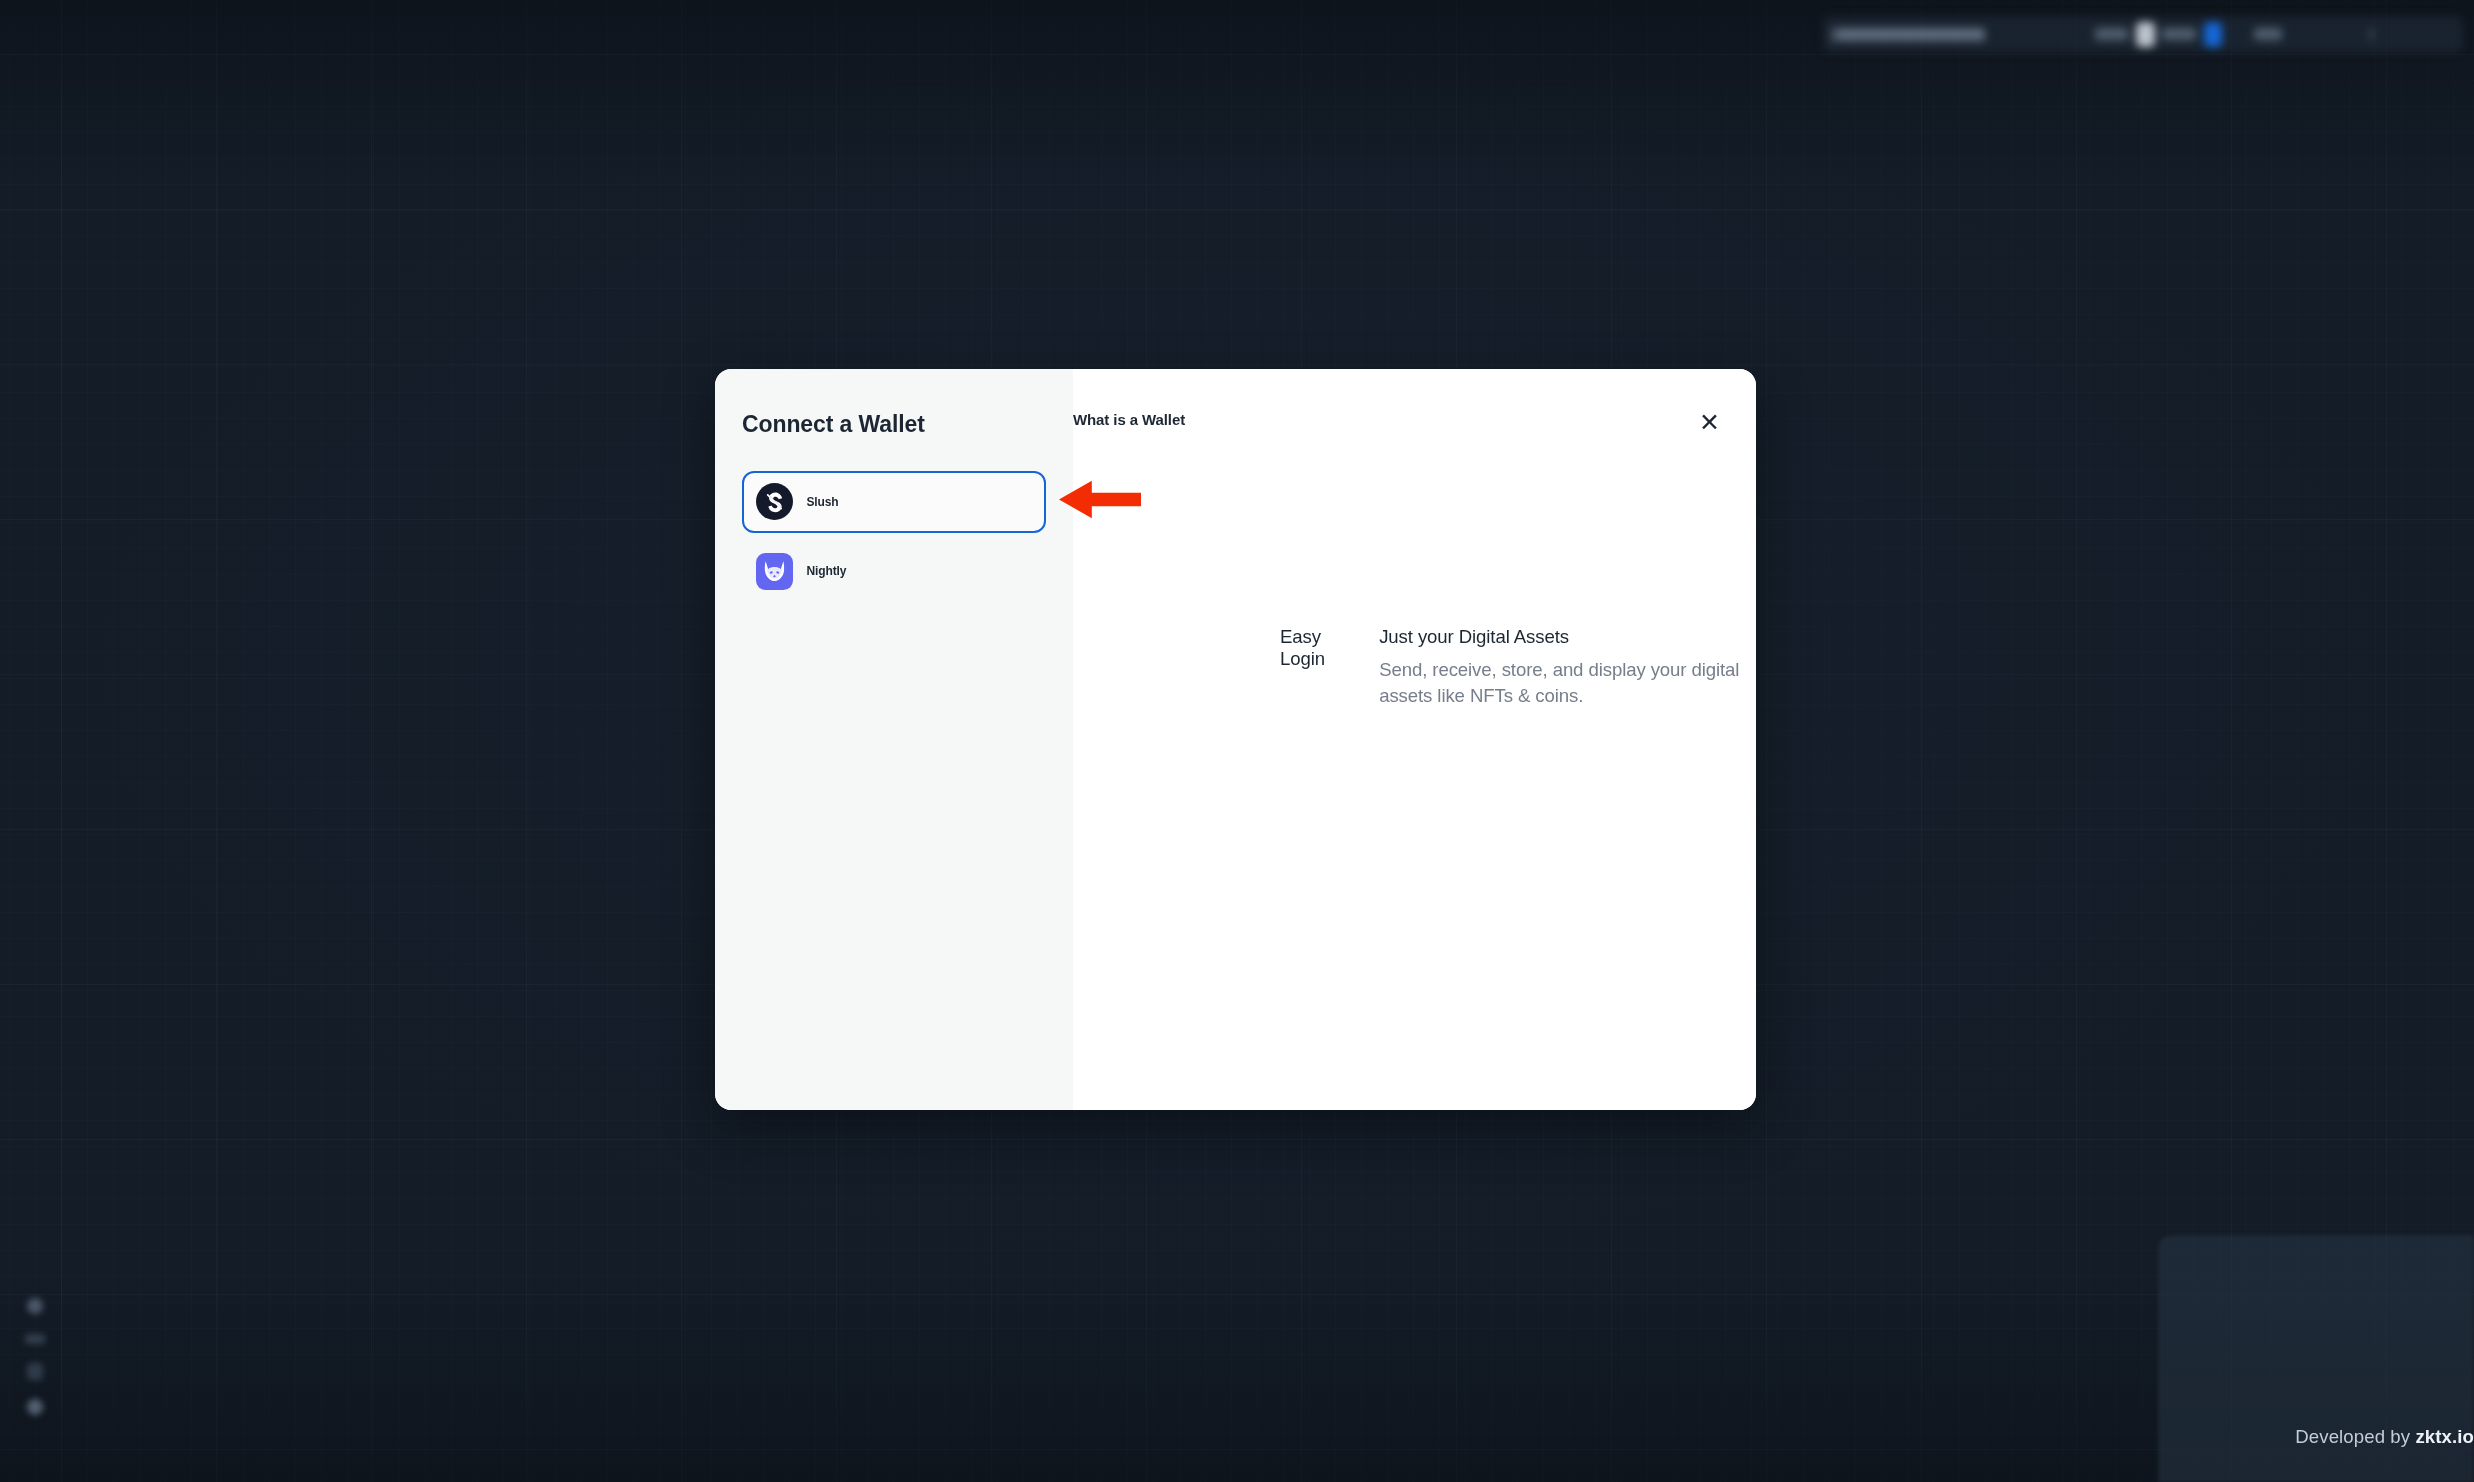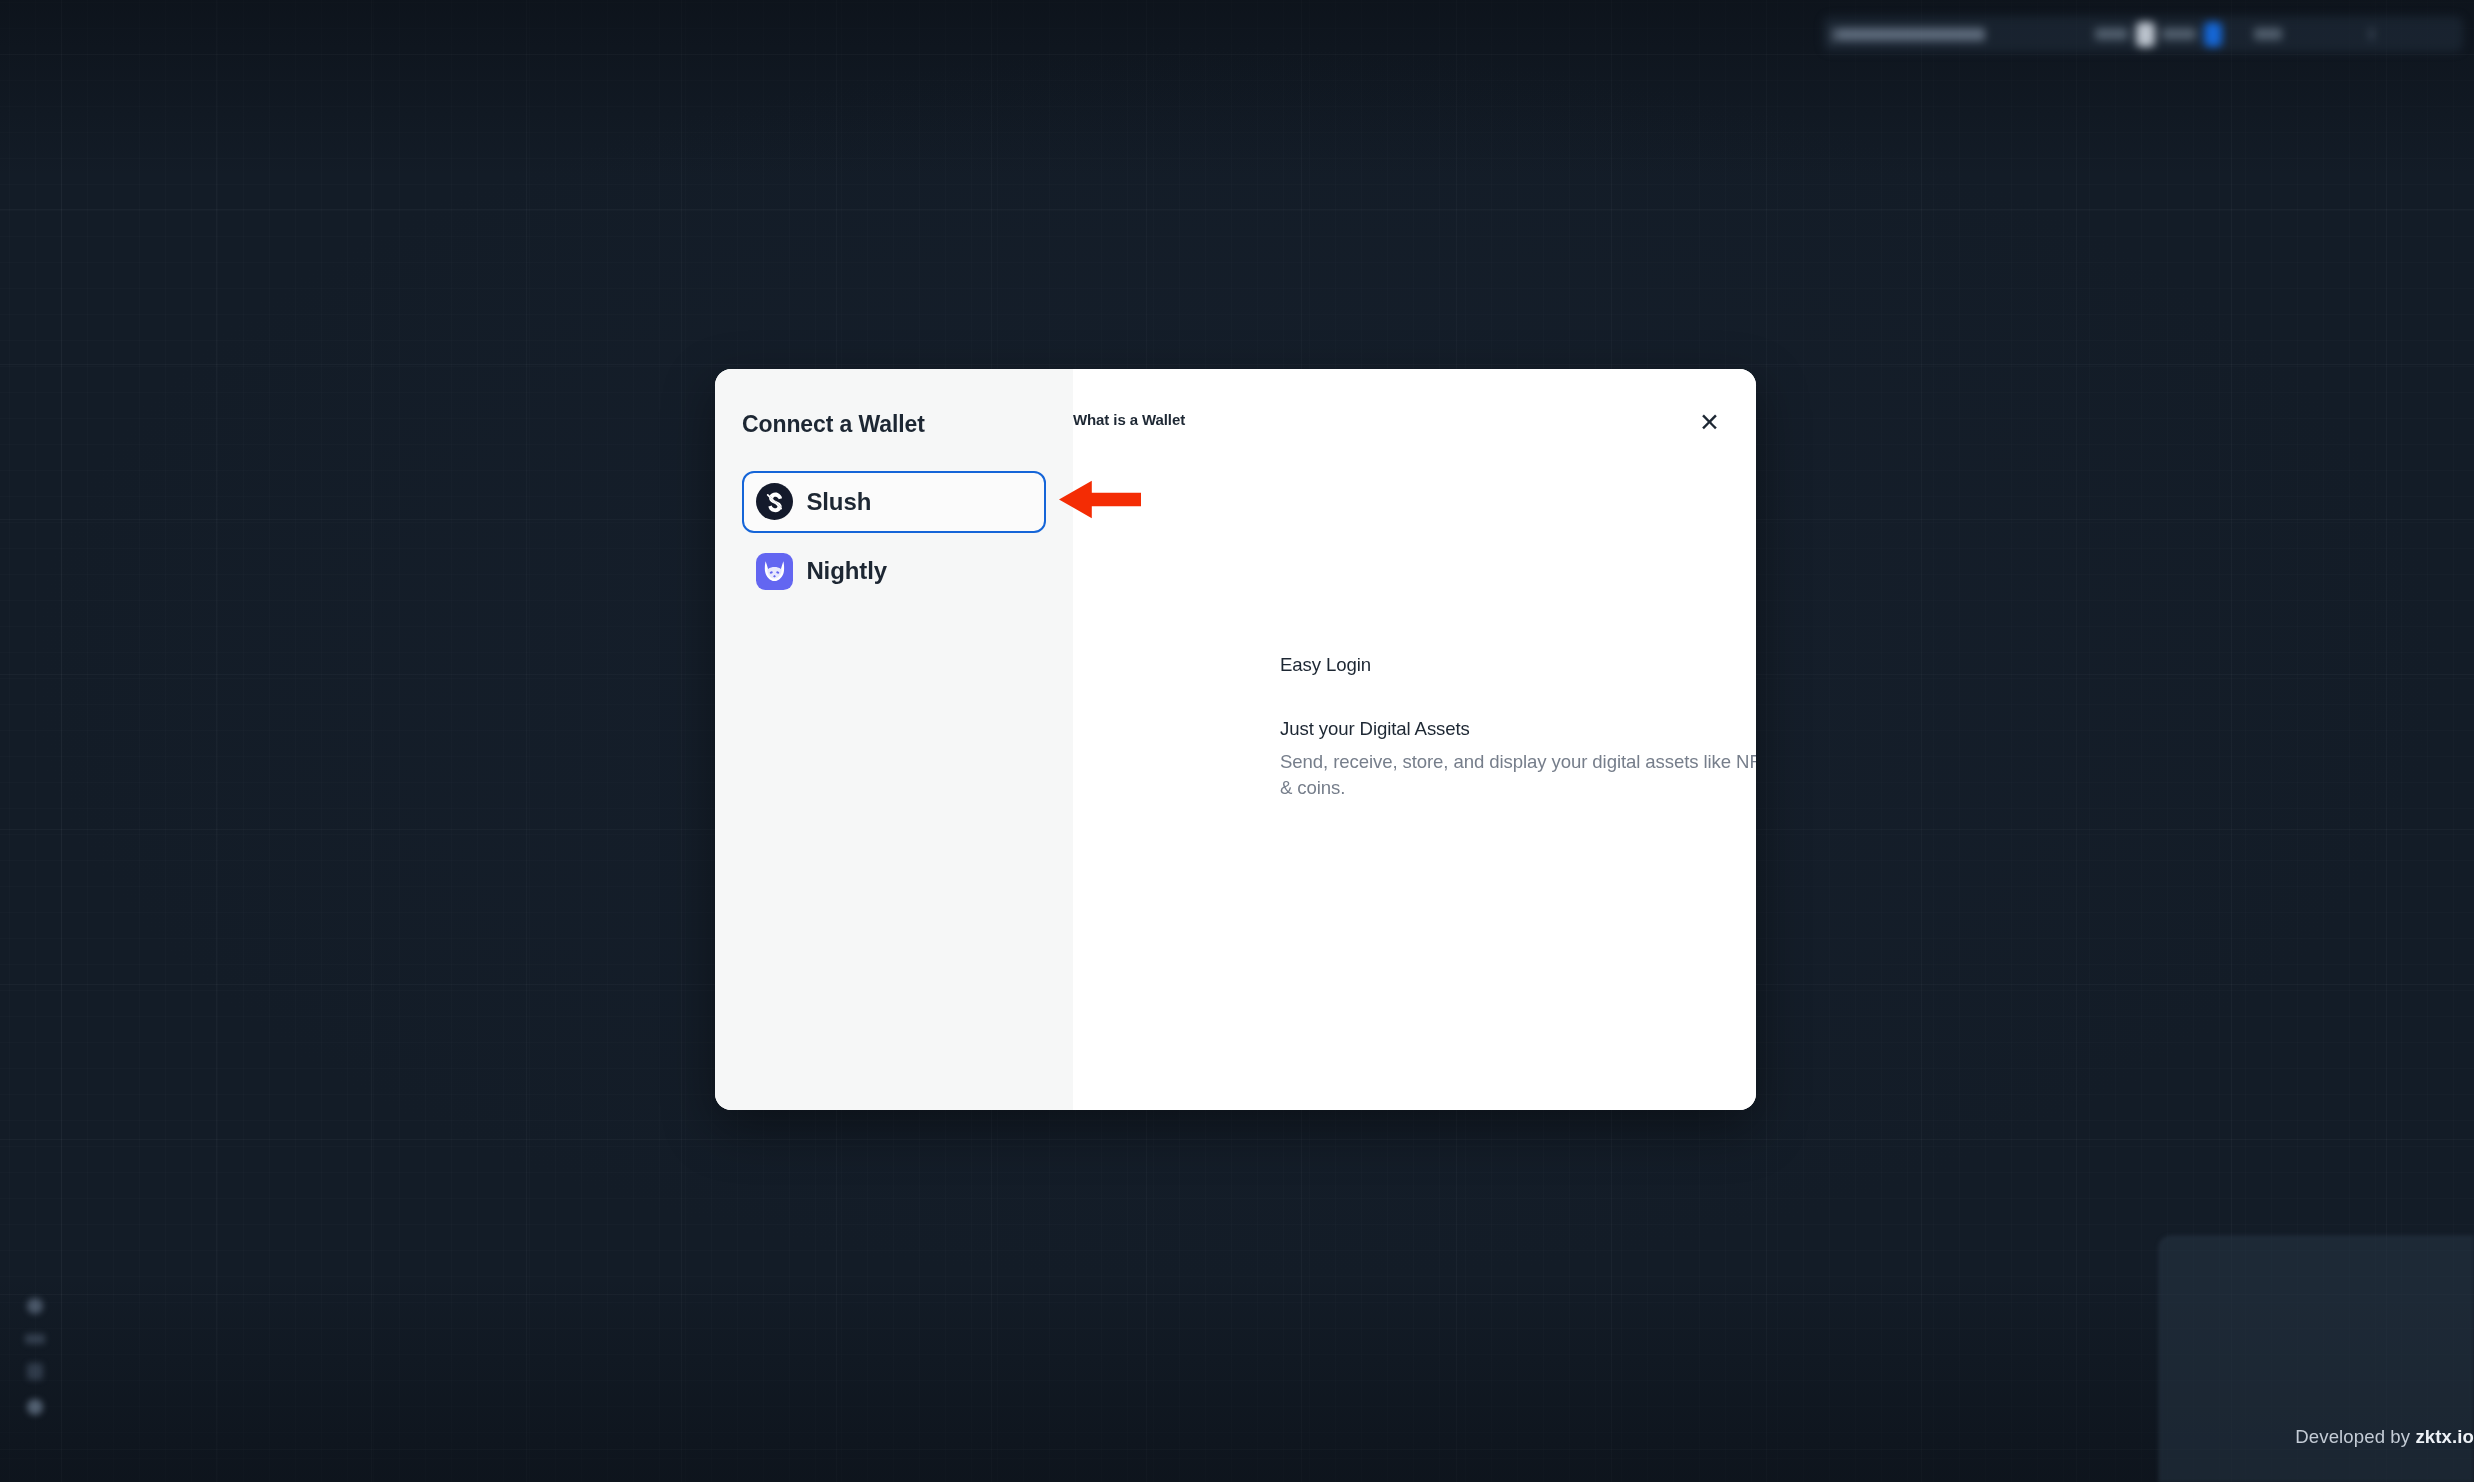--- a/index.html
+++ b/index.html
@@ -137,21 +137,21 @@
     border-radius: 12px;
     border: 2.2px solid transparent;
     cursor: pointer;
   }
   .wallet-item.selected {
     border-color: #1565d8;
     background: #fbfbfb;
   }
   .wallet-icon { width: 37px; height: 37px; flex: none; }
   .wallet-name {
-    font-size: 24px;
+    font-size: 12px;
     font-weight: 700;
     color: #1d2733;
     letter-spacing: -0.1px;
   }
 
   
   #modal-right {
     flex: 1;
     background: #ffffff;
     position: relative;
@@ -171,21 +171,21 @@
     border: none; background: transparent;
     cursor: pointer;
     font-size: 25px; line-height: 1;
     color: #1d2733;
     font-family: "Liberation Sans", sans-serif;
   }
   #feature-list {
     position: absolute;
     left: 207px; top: 257px;
     width: 513px;
-    display: flex; flex-direction: column; gap: 33px; margin-top: 28px;
+    display: flex; gap: 33px;
   }
   .feature-title {
     font-size: 18.6px;
     font-weight: 400;
     color: #1d2733;
     margin-bottom: 9px;
     letter-spacing: -0.1px;
   }
   .feature-desc {
     font-size: 18.6px;

